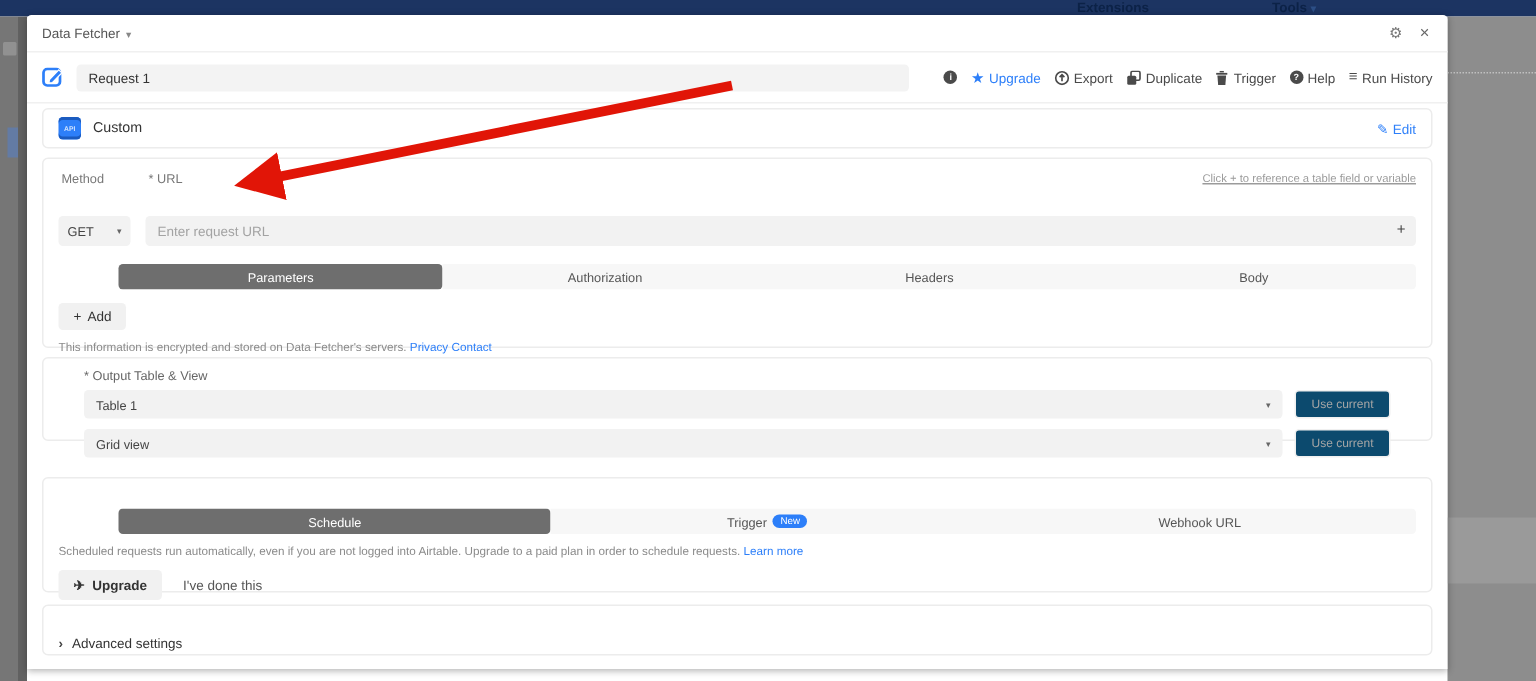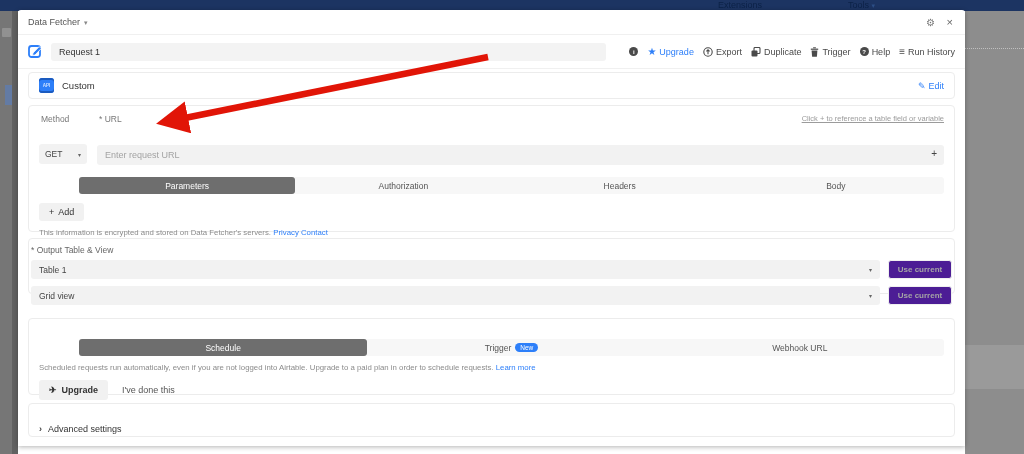--- a/index.html
+++ b/index.html
@@ -1,21 +1,21 @@
 <!DOCTYPE html>
 <html><head>
 <meta charset="utf-8">
 <style>
   * { margin:0; padding:0; box-sizing:border-box; }
   body { font-family:"Liberation Sans", sans-serif; background:#fff; }
   .stage { position:relative; width:1024px; height:454px; background:#fff; overflow:hidden; }
 
   
   .topbar { position:absolute; top:0; left:0; width:1024px; height:11px; background:#1c3462; }
-  .topbar .topnav { position:absolute; top:0; font-size:9px; line-height:11px; color:#0c2247; font-weight:normal; cursor:pointer; }
+  .topbar .topnav { position:absolute; top:0; font-size:9px; line-height:11px; color:#0c2247; font-weight:bold; cursor:pointer; }
   .topnav.ext { left:718px; }
   .topnav.tools { left:848px; }
   .topnav .tcaret { font-size:7px; color:#2d4f86; }
 
   
   .leftstrip { position:absolute; top:11px; left:0; width:18px; height:443px; background:#767676; box-shadow:inset -6px 0 0 #616161; }
   .ls-mark { position:absolute; left:2px; top:17px; width:9px; height:9px; background:#9d9d9d; opacity:.7; border-radius:1px; }
   .ls-mark2 { position:absolute; left:5px; top:74px; width:7px; height:20px; background:#5f7db0; opacity:.8; }
   .rightstrip { position:absolute; top:11px; right:0; width:59px; height:443px; background:#8d8d8d; }
   .rs-dotline { position:absolute; top:37px; left:0; width:100%; border-top:1px dotted #c0c0c0; }
@@ -68,28 +68,28 @@
   .url-input::placeholder { color:#a3a3a3; }
   .url-plus { position:absolute; right:7px; top:4px; font-size:10px; color:#444; cursor:pointer; }
   .tabs { display:flex; margin-top:12px; height:17px; border-radius:3px; overflow:hidden;padding-left:40px; }
   .tab { flex:1; background:#f7f7f7; color:#555; font-size:8.5px; display:flex; align-items:center; justify-content:center; cursor:pointer; }
   .tab.active { background:#6e6e6e; color:#fff; border-radius:3px; }
   .add-btn { display:inline-flex; margin-top:9px; padding:0 10px; height:18px; align-items:center; gap:4px;
     background:#f1f1f1; border-radius:3px; font-size:9px; color:#333; cursor:pointer; }
   .note { margin-top:7px; font-size:7.8px; color:#8b8b8b; }
   .note a, .blue-link { color:#2d7ff9; text-decoration:none; cursor:pointer; }
 
-  .card-output { top:228px; height:56px; padding:6px 2px; }
+  .card-output { top:228px; height:56px; padding:6px 27px; }
   .out-label { font-size:8.5px; color:#666; }
   .out-row { display:flex; margin-top:5px; align-items:center; }
   .out-row + .out-row { margin-top:7px; }
   .sel-wide { flex:1; height:19px; background:#f2f2f2; border-radius:3px; font-size:8.5px; color:#444;
     display:flex; align-items:center; justify-content:space-between; padding:0 8px; cursor:pointer; }
-  .use-current { width:64px; height:19px; margin-left:8px; background:#4c1d95; border:1px solid #f0f0f0;
-    border-radius:3px; font-size:8px; color:#a5a5a5; display:flex; align-items:center; justify-content:center; cursor:pointer;font-weight:bold; }
+  .use-current { width:64px; height:19px; margin-left:8px; background:#0c4a6e; border:1px solid #f0f0f0;
+    border-radius:3px; font-size:8px; color:#a5a5a5; display:flex; align-items:center; justify-content:center; cursor:pointer; }
 
   .card-schedule { top:308px; height:77px; padding:8px 10px; }
   .new-badge { background:#2d7ff9; color:#fff; font-size:6.5px; padding:1px 5px; border-radius:6px; margin-left:4px; }
   .btn-row { display:flex; align-items:center; margin-top:8px; gap:14px; }
   .upgrade-btn { display:inline-flex; padding:0 10px; height:20px; align-items:center; gap:5px;
     background:#f1f1f1; border-radius:3px; font-size:9px; color:#333; font-weight:bold; cursor:pointer; }
   .done-label { font-size:9px; color:#555; cursor:pointer; }
 
   .card-advanced { top:393px; height:21px; line-height:19px; padding:16px 10px; font-size:9px; color:#333; cursor:pointer; }
   .adv-chev { font-weight:bold; margin-right:6px; color:#444; }

